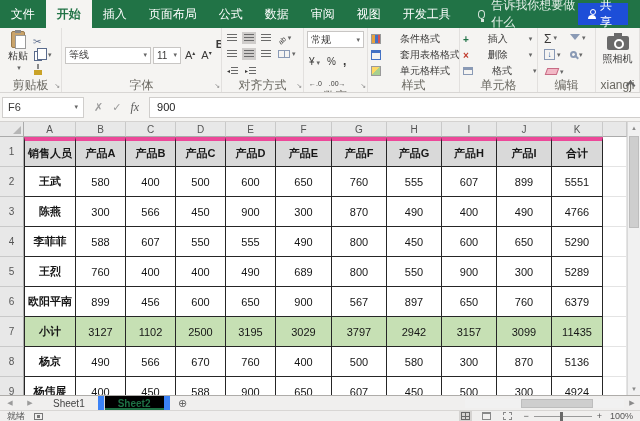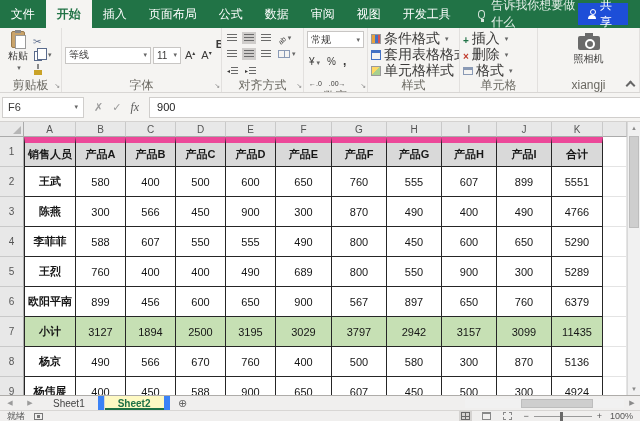--- a/index.html
+++ b/index.html
@@ -80,21 +80,21 @@
 
   .ncol { display:flex; flex-direction:column; width:100%; }
   .nrow { display:flex; align-items:center; gap:7px; margin-top:3px; padding-left:2px; }
   .ic-money::before { content:"¥"; font-size:10px; color:#3b3a39; }
   .ic-percent::before { content:"%"; font-size:10px; color:#3b3a39; }
   .ic-comma::before { content:","; font-size:12px; font-weight:bold; color:#3b3a39; }
   .ic-dec-inc::before { content:"←.0"; font-size:7px; color:#3b3a39; }
   .ic-dec-dec::before { content:".00→"; font-size:7px; color:#3b3a39; }
 
   .vlist { display:flex; flex-direction:column; justify-content:space-around; width:100%; }
-  .srow { display:flex; align-items:center; gap:3px; font-size:14px; color:#3b3a39; white-space:nowrap; height:15px; }
+  .srow { display:flex; align-items:center; gap:19px; font-size:10px; color:#3b3a39; white-space:nowrap; height:15px; }
   .ic-condfmt { width:10px; height:10px; border:1px solid #9a9a9a; flex:none;
     background:linear-gradient(to right,#e8a33d 0 3px,#4472c4 3px 6px,#d9534f 6px 10px); }
   .ic-tablefmt { width:10px; height:10px; border:1px solid #4472c4; flex:none; box-shadow:inset 0 2px 0 #4472c4; }
   .ic-cellstyles { width:10px; height:10px; border:1px solid #9a9a9a; flex:none;
     background:linear-gradient(135deg,#ffd966 0 50%,#a9d08e 50% 100%); }
   .ic-insertcells::before { content:"+"; color:#1e7145; font-weight:bold; font-size:10px; }
   .ic-deletecells::before { content:"×"; color:#c0392b; font-weight:bold; font-size:10px; }
   .ic-formatcells { width:10px; height:8px; border:1px solid #8a9ab5; box-shadow:inset 0 2px 0 #8a9ab5; flex:none; }
 
   .egrid { display:grid; grid-template-columns:1fr 1fr; gap:2px 4px; align-content:space-around; width:100%; padding-left:3px; }
@@ -133,38 +133,38 @@
   .colhead-row { height:15px; }
   .corner { background:#e8e8e8; border-right:1px solid #ababab; border-bottom:1px solid #ababab; position:relative; }
   .corner::after { content:""; position:absolute; right:2px; bottom:2px; border-left:8px solid transparent; border-bottom:8px solid #b6b6b6; }
   .ch { background:#e8e8e8; border-right:1px solid #c9c9c9; border-bottom:1px solid #ababab;
     display:flex; align-items:center; justify-content:center; font-size:10px; color:#555; }
   .rh { background:#e8e8e8; border-right:1px solid #ababab; border-bottom:1px solid #c9c9c9;
     display:flex; align-items:center; justify-content:center; font-size:10px; color:#555; }
   .c { background:#fff; border-right:1px solid #262626; border-bottom:1px solid #262626;
     display:flex; align-items:center; justify-content:center; font-size:11px; color:#161616; overflow:hidden; white-space:nowrap; }
   .c.first { border-left:1px solid #262626; }
-  .grid-row:nth-child(2) .c { border-top:6px solid #ec4899; }
+  .grid-row:nth-child(2) .c { border-top:4px solid #ec4899; }
   .c.hdr { background:#d9d9d9; font-weight:bold; }
   .c.sub { background:#c6e0b4; }
   .c.namecol { font-weight:bold; }
   .fillcell { background:#fff; border-right:1px solid #e4e4e4; border-bottom:1px solid #e4e4e4; }
   .vscroll { position:absolute; right:0; top:0; bottom:0; width:13px; background:#f1f1f1; border-left:1px solid #d9d9d9; }
   .vs-up,.vs-down { position:absolute; left:0; right:0; height:12px; display:flex; align-items:center; justify-content:center;
     font-size:6px; color:#8a8a8a; background:#f1f1f1; }
   .vs-up { top:0; } .vs-down { bottom:0; }
   .vs-up::before { content:"▲"; } .vs-down::before { content:"▼"; }
   .vs-thumb { position:absolute; left:1px; right:1px; top:14px; height:92px; background:#cecece; border:1px solid #bdbdbd; }
 
   
   .tabstrip { height:15px; background:#f0efee; border-top:1px solid #aeaca9; display:flex; align-items:stretch; font-size:10px; color:#444; }
   .tnav { width:40px; display:flex; align-items:center; justify-content:space-around; color:#9b9b9b; font-size:7px; }
   .stabs { display:flex; align-items:stretch; }
   .stab { padding:0 13px; display:flex; align-items:center; border-right:6px solid #3b82f6; white-space:nowrap; }
-  .stab.active { background:#fef9c3; color:#1e7145; font-weight:bold; box-shadow:inset 0 -2px 0 #1e7145; border-left:1px solid #d8d6d4; }
+  .stab.active { background:#000000; color:#1e7145; font-weight:bold; box-shadow:inset 0 -2px 0 #1e7145; border-left:1px solid #d8d6d4; }
   .addsheet { width:26px; display:flex; align-items:center; justify-content:center; color:#666; font-size:11px; }
   .addsheet::before { content:"⊕"; }
   .hscroll { margin-left:auto; display:flex; align-items:center; width:175px; }
   .hs-track { flex:1; height:9px; background:#f1f1f1; position:relative; }
   .hs-thumb { position:absolute; left:35%; width:72px; height:9px; background:#cecece; border:1px solid #bdbdbd; }
   .hs-right { width:16px; text-align:center; color:#8a8a8a; font-size:7px; }
   .hs-right::before { content:"▶"; }
 
   
   .statusbar { height:11px; background:#f0efee; border-top:1px solid #d8d6d4; display:flex; align-items:center;
@@ -375,20 +375,42 @@
       </span>
       <span class="srow dd">
         <span class="ic-formatcells"></span>
         <span>格式</span>
       </span>
     </div>
       </div>
     <div class="glabel">单元格</div>
   </div>
 
+  <div class="rgroup g-edit">
+    <div class="gbody">
+        <div class="egrid">
+      <span class="ebtn dd">
+            <span class="ic-sigma"></span>
+          </span>
+      <span class="ebtn dd">
+            <span class="ic-sort"></span>
+          </span>
+      <span class="ebtn dd">
+            <span class="ic-filldown"></span>
+          </span>
+      <span class="ebtn dd">
+            <span class="ic-find"></span>
+          </span>
+      <span class="ebtn dd">
+            <span class="ic-eraser"></span>
+          </span>
+    </div>
+      </div>
+    <div class="glabel">编辑</div>
+  </div>
 
   <div class="rgroup g-cam">
     <div class="gbody">
       <div class="cam-btn">
         <span class="ic-camera"></span>
         <span>照相机</span>
       </div>
     </div>
     <div class="glabel">xiangji</div>
   </div>
@@ -514,21 +536,21 @@
         <div class="c">897</div>
         <div class="c">650</div>
         <div class="c">760</div>
         <div class="c">6379</div>
         <div class="fillcell"></div>
       </div>
       <div class="grid-row">
         <div class="rh">7</div>
         <div class="c sub first namecol">小计</div>
         <div class="c sub">3127</div>
-        <div class="c sub">1894</div>
+        <div class="c sub">1102</div>
         <div class="c sub">2500</div>
         <div class="c sub">3195</div>
         <div class="c sub">3029</div>
         <div class="c sub">3797</div>
         <div class="c sub">2942</div>
         <div class="c sub">3157</div>
         <div class="c sub">3099</div>
         <div class="c sub">11435</div>
         <div class="fillcell"></div>
       </div>

